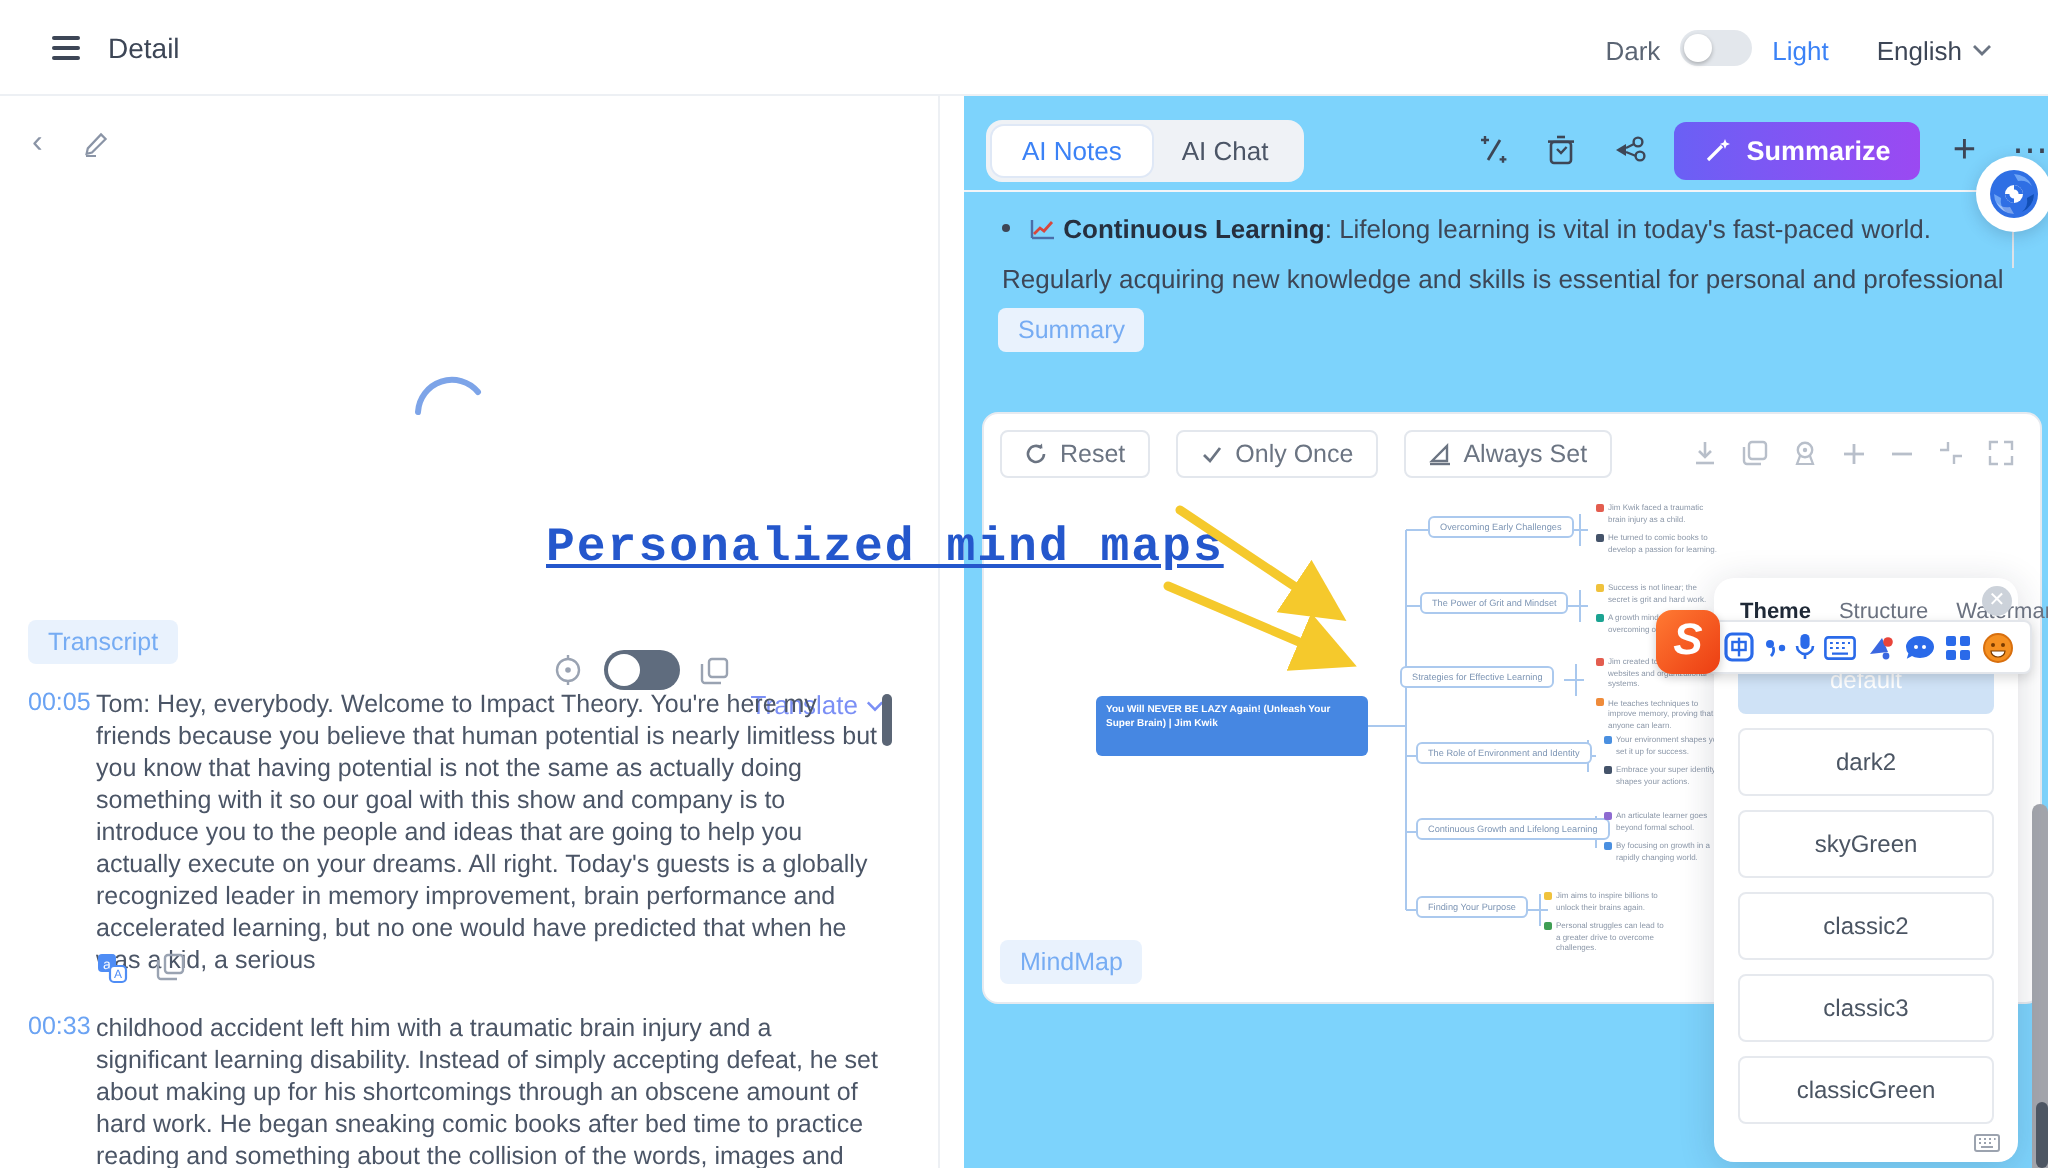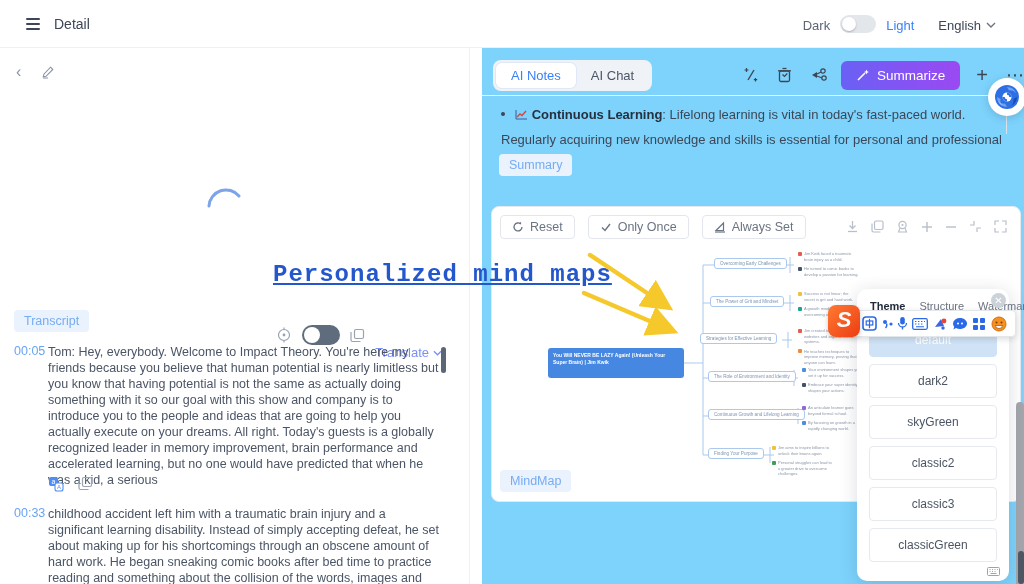--- a/index.html
+++ b/index.html
@@ -57,21 +57,21 @@
   .right-panel { position:absolute; left:482px; top:48px; width:553px; height:536px; background:#7dd3fc;}
   .notes-toolbar { position:absolute; left:11px; top:10px; width:532px; height:34px;
     display:flex; align-items:center;}
   .seg { display:flex; background:#eff2f6; border-radius:8px; padding:3px; }
   .seg-item { font-size:13px; padding:5px 15px; border-radius:6px; color:#4b5566; cursor:pointer;}
   .seg-item.active { background:#fff; color:#3b82f6; box-shadow:0 0 0 1px #dfe8f6;}
   .tool-icons { margin-left:auto; display:flex; align-items:center; gap:16px; margin-right:12px;}
   .icon-btn { cursor:pointer; display:flex; align-items:center; }
   .summarize-btn { display:flex; align-items:flex-start; gap:7px; color:#fff; font-size:13.5px;
     background:linear-gradient(90deg,#6a60f5,#9b49f2); border:none; border-radius:6px;
-    padding:7px 15px; cursor:pointer; }
+    padding:7px 15px; cursor:pointer;font-weight:bold; }
   .plus-btn { font-size:20px; color:#3d4656; margin-left:16px; cursor:pointer; line-height:1;}
   .more-btn { font-size:18px; color:#3d4656; margin-left:18px; letter-spacing:1px; cursor:pointer; line-height:1;}
   .notes-divider { position:absolute; left:0; top:47px; width:553px; height:1px; background:#f3f5f8;}
 
   .note-bullet { position:absolute; left:19px; top:54px; width:516px; font-size:13px;
     color:#3d4656; line-height:25px;}
   .note-bullet .dot { display:inline-block; width:4px; height:4px; border-radius:50%;
     background:#3d4656; vertical-align:3px; margin-right:10px;}
   .note-bullet b { color:#26303f; }
   .summary-badge { position:absolute; left:17px; top:106px; }

